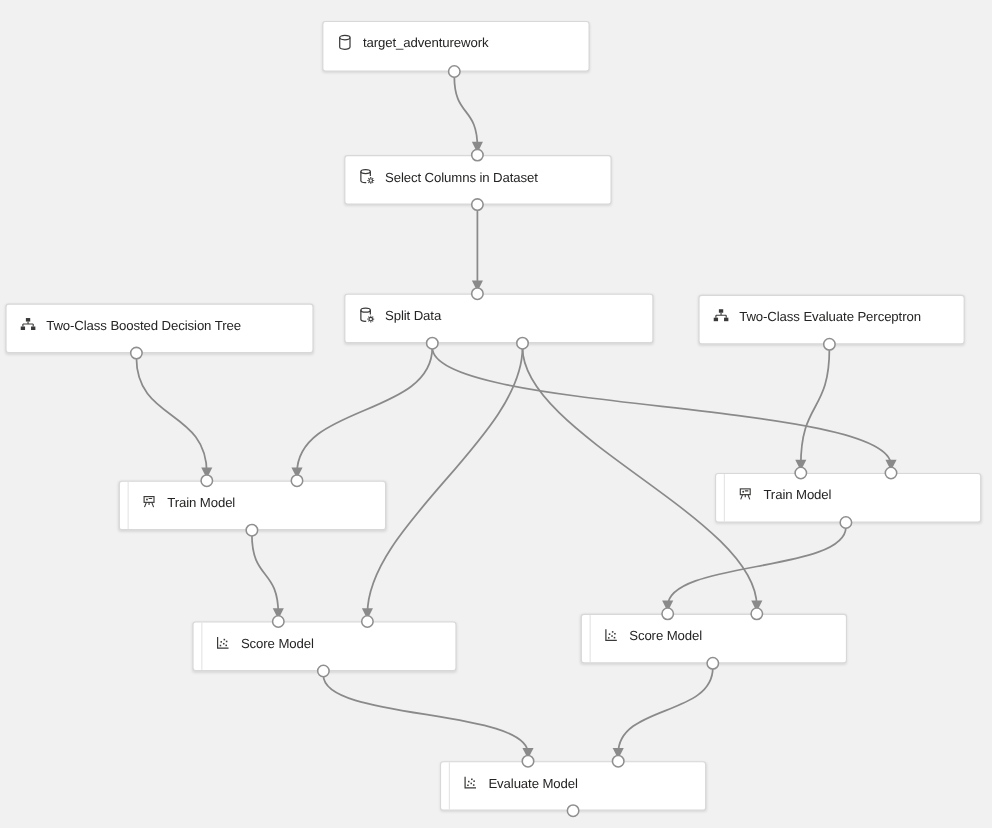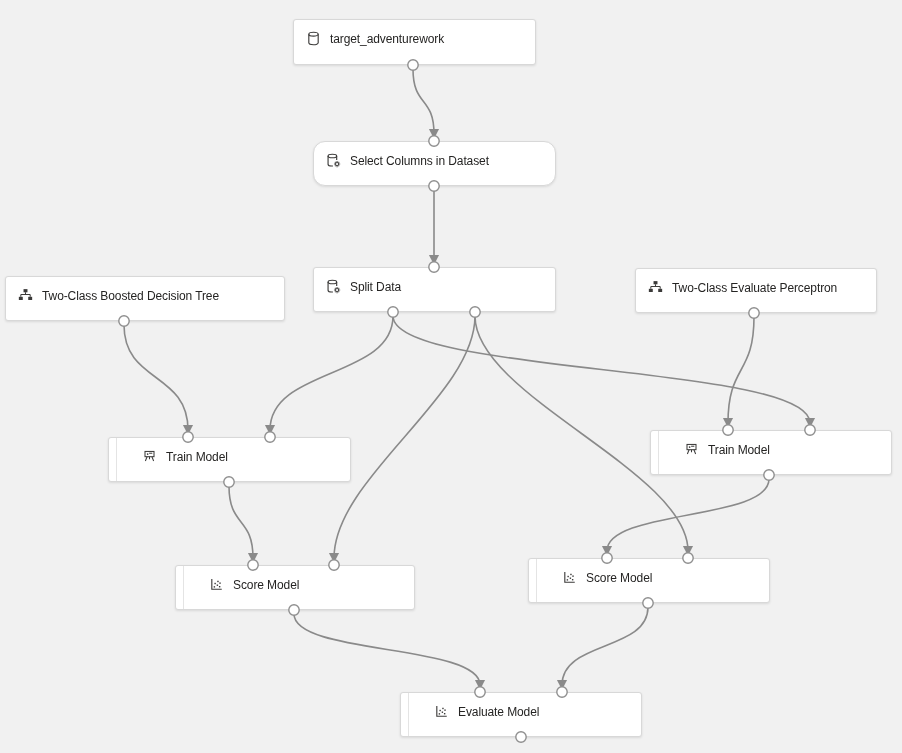--- a/index.html
+++ b/index.html
@@ -8,21 +8,21 @@
   }
   html,body{margin:0;padding:0;background:var(--bg);font-family:"Liberation Sans",sans-serif;}
   .canvas{position:relative;width:902px;height:753px;background:var(--bg);overflow:hidden;}
   .nodes-layer{position:absolute;inset:0;z-index:1;}
   .edges-layer{position:absolute;inset:0;z-index:2;pointer-events:none;}
   .edges-layer .edge,.edges-layer .port{pointer-events:auto;}
   .node{position:absolute;box-sizing:border-box;background:var(--node-fill);
         border:1px solid var(--node-border);border-radius:3px;
         box-shadow:0 1px 2.5px rgba(0,0,0,.10);}
   .node-head{display:flex;align-items:center;gap:9px;padding:11px 8px 0 12px;}
-  .node.striped .node-head{padding-left:33px;}
+  .node.striped .node-head{padding-left:19px;}
   .node.striped::before{content:"";position:absolute;left:7px;top:0;bottom:0;width:1px;background:var(--stripe);}
   .icon{width:15px;height:15px;flex:0 0 15px;display:inline-block;}
   .icon svg{width:15px;height:15px;display:block;}
   .label{font-size:12px;letter-spacing:-0.1px;color:var(--label);white-space:nowrap;}
   .edge{fill:none;stroke:var(--edge);stroke-width:1.6;}
   .port{fill:var(--port-fill);stroke:var(--port-border);stroke-width:1.4;}
   .arrowhead{fill:var(--edge);}
 </style>
 </head>
 <body>
@@ -33,21 +33,21 @@
         <div class="node-head">
           <span class="icon">
             <svg viewBox="0 0 16 16">
               <ellipse cx="8" cy="3.4" rx="5" ry="2.1" fill="none" stroke="#3b3a39" stroke-width="1.2"></ellipse>
               <path d="M3 3.4 V12.6 A5 2.1 0 0 0 13 12.6 V3.4" fill="none" stroke="#3b3a39" stroke-width="1.2"></path>
             </svg>
           </span>
           <span class="label">target_adventurework</span>
         </div>
       </div>
-      <div class="node" style="left: 313px; top: 141px; width: 243px; height: 45px; border-radius: 12px;">
+      <div class="node" style="left: 313px; top: 141px; width: 243px; height: 45px;">
         <div class="node-head">
           <span class="icon">
             <svg viewBox="0 0 16 16">
               <ellipse cx="6.8" cy="3.2" rx="4.6" ry="1.9" fill="none" stroke="#3b3a39" stroke-width="1.2"></ellipse>
               <path d="M2.2 3.2 V12.1 A4.6 1.9 0 0 0 7.4 13.9" fill="none" stroke="#3b3a39" stroke-width="1.2"></path>
               <path d="M11.4 3.2 V7.4" fill="none" stroke="#3b3a39" stroke-width="1.2"></path>
               <circle cx="11.8" cy="11.8" r="1.7" fill="none" stroke="#3b3a39" stroke-width="1.1"></circle>
               <g stroke="#3b3a39" stroke-width="1.1">
                 <line x1="11.8" y1="8.5" x2="11.8" y2="9.5"></line>
                 <line x1="11.8" y1="14.1" x2="11.8" y2="15.1"></line>
@@ -56,21 +56,21 @@
                 <line x1="9.5" y1="9.5" x2="10.2" y2="10.2"></line>
                 <line x1="13.4" y1="13.4" x2="14.1" y2="14.1"></line>
                 <line x1="9.5" y1="14.1" x2="10.2" y2="13.4"></line>
                 <line x1="13.4" y1="10.2" x2="14.1" y2="9.5"></line>
               </g>
             </svg>
           </span>
           <span class="label">Select Columns in Dataset</span>
         </div>
       </div>
-      <div class="node" style="left: 313px; top: 267px; width: 243px; height: 45px;">
+      <div class="node" style="left: 313px; top: 267px; width: 281px; height: 45px;">
         <div class="node-head">
           <span class="icon">
             <svg viewBox="0 0 16 16">
               <ellipse cx="6.8" cy="3.2" rx="4.6" ry="1.9" fill="none" stroke="#3b3a39" stroke-width="1.2"></ellipse>
               <path d="M2.2 3.2 V12.1 A4.6 1.9 0 0 0 7.4 13.9" fill="none" stroke="#3b3a39" stroke-width="1.2"></path>
               <path d="M11.4 3.2 V7.4" fill="none" stroke="#3b3a39" stroke-width="1.2"></path>
               <circle cx="11.8" cy="11.8" r="1.7" fill="none" stroke="#3b3a39" stroke-width="1.1"></circle>
               <g stroke="#3b3a39" stroke-width="1.1">
                 <line x1="11.8" y1="8.5" x2="11.8" y2="9.5"></line>
                 <line x1="11.8" y1="14.1" x2="11.8" y2="15.1"></line>

